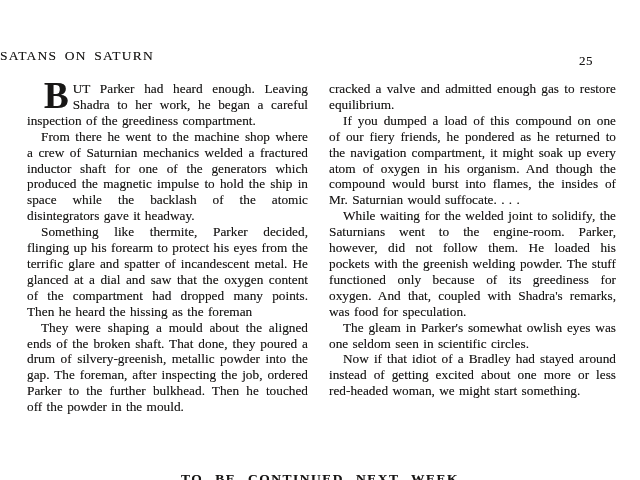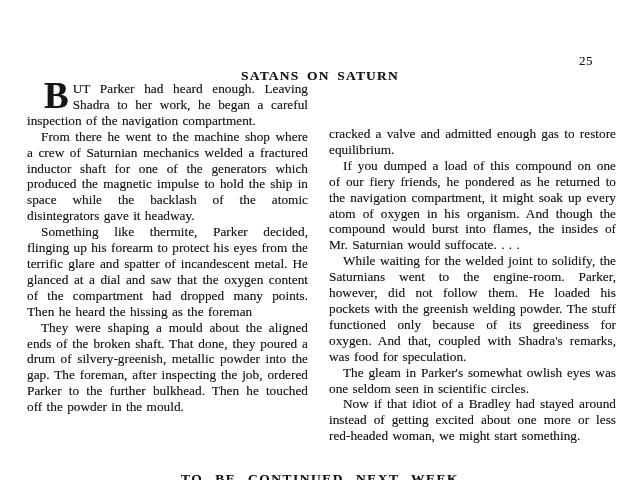--- a/index.html
+++ b/index.html
@@ -12,49 +12,48 @@
     width: 640px;
     height: 480px;
     background: #ffffff;
     overflow: hidden;
     font-family: "Liberation Serif", serif;
     color: #181716;
     text-shadow: 0 0 0.5px rgba(30,28,26,0.45); 
   }
   .running-head {
     position: absolute;
-    top: 68px;
+    top: 48px;
     left: 0;
     width: 640px;
-    text-align: center;
+    text-align: left;
     font-size: 13.5px;
     letter-spacing: 1.2px;
     word-spacing: 3px;
     white-space: nowrap;
-    font-weight: bold;
   }
   .page-number {
     position: absolute;
     top: 53px;
     left: 566px;
     width: 40px;
     text-align: center;
     font-size: 13px;
     letter-spacing: 0.5px;
   }
   .column {
     position: absolute;
     top: 81px;
     font-size: 13.3px;
     line-height: 15.9px;
     text-align: justify;
     word-spacing: 1px;
   }
   .column-left  { left: 27px;  width: 281px; }
-  .column-right { left: 329px; width: 287px; margin-top: 45px; }
+  .column-right { left: 329px; width: 287px; }
   .column p {
     margin: 0;
     padding: 0;
     text-indent: 14px;
   }
   .column p.opening, .column p.runover {
     text-indent: 0;
   }
   .dropcap {
     float: left;
@@ -82,21 +81,21 @@
 </head>
 <body>
 
 <div class="page">
 
   <div class="running-head">SATANS ON SATURN</div>
 
   <div class="page-number">25</div>
 
   <div class="column column-left">
-    <p class="opening"><span class="dropcap">B</span><span>UT Parker had heard enough. Leaving Shadra to her work, he began a careful inspection of the navigation compartment.</span></p>
+    <p class="opening"><span class="dropcap">B</span><span>UT Parker had heard enough. Leaving Shadra to her work, he began a careful inspection of the greediness compartment.</span></p>
     <p>From there he went to the machine shop where a crew of Saturnian mechanics welded a fractured inductor shaft for one of the generators which produced the magnetic impulse to hold the ship in space while the backlash of the atomic disintegrators gave it headway.</p>
     <p>Something like thermite, Parker decided, flinging up his forearm to protect his eyes from the terrific glare and spatter of incandescent metal. He glanced at a dial and saw that the oxygen content of the compartment had dropped many points. Then he heard the hissing as the foreman</p>
     <p>They were shaping a mould about the aligned ends of the broken shaft. That done, they poured a drum of silvery-greenish, metallic powder into the gap. The foreman, after inspecting the job, ordered Parker to the further bulkhead. Then he touched off the powder in the mould.</p>
   </div>
 
   <div class="column column-right">
     <p class="runover">cracked a valve and admitted enough gas to restore equilibrium.</p>
     <p>If you dumped a load of this compound on one of our fiery friends, he pondered as he returned to the navigation compartment, it might soak up every atom of oxygen in his organism. And though the compound would burst into flames, the insides of Mr. Saturnian would suffocate. . . .</p>
     <p>While waiting for the welded joint to solidify, the Saturnians went to the engine-room. Parker, however, did not follow them. He loaded his pockets with the greenish welding powder. The stuff functioned only because of its greediness for oxygen. And that, coupled with Shadra's remarks, was food for speculation.</p>
     <p>The gleam in Parker's somewhat owlish eyes was one seldom seen in scientific circles.</p>

